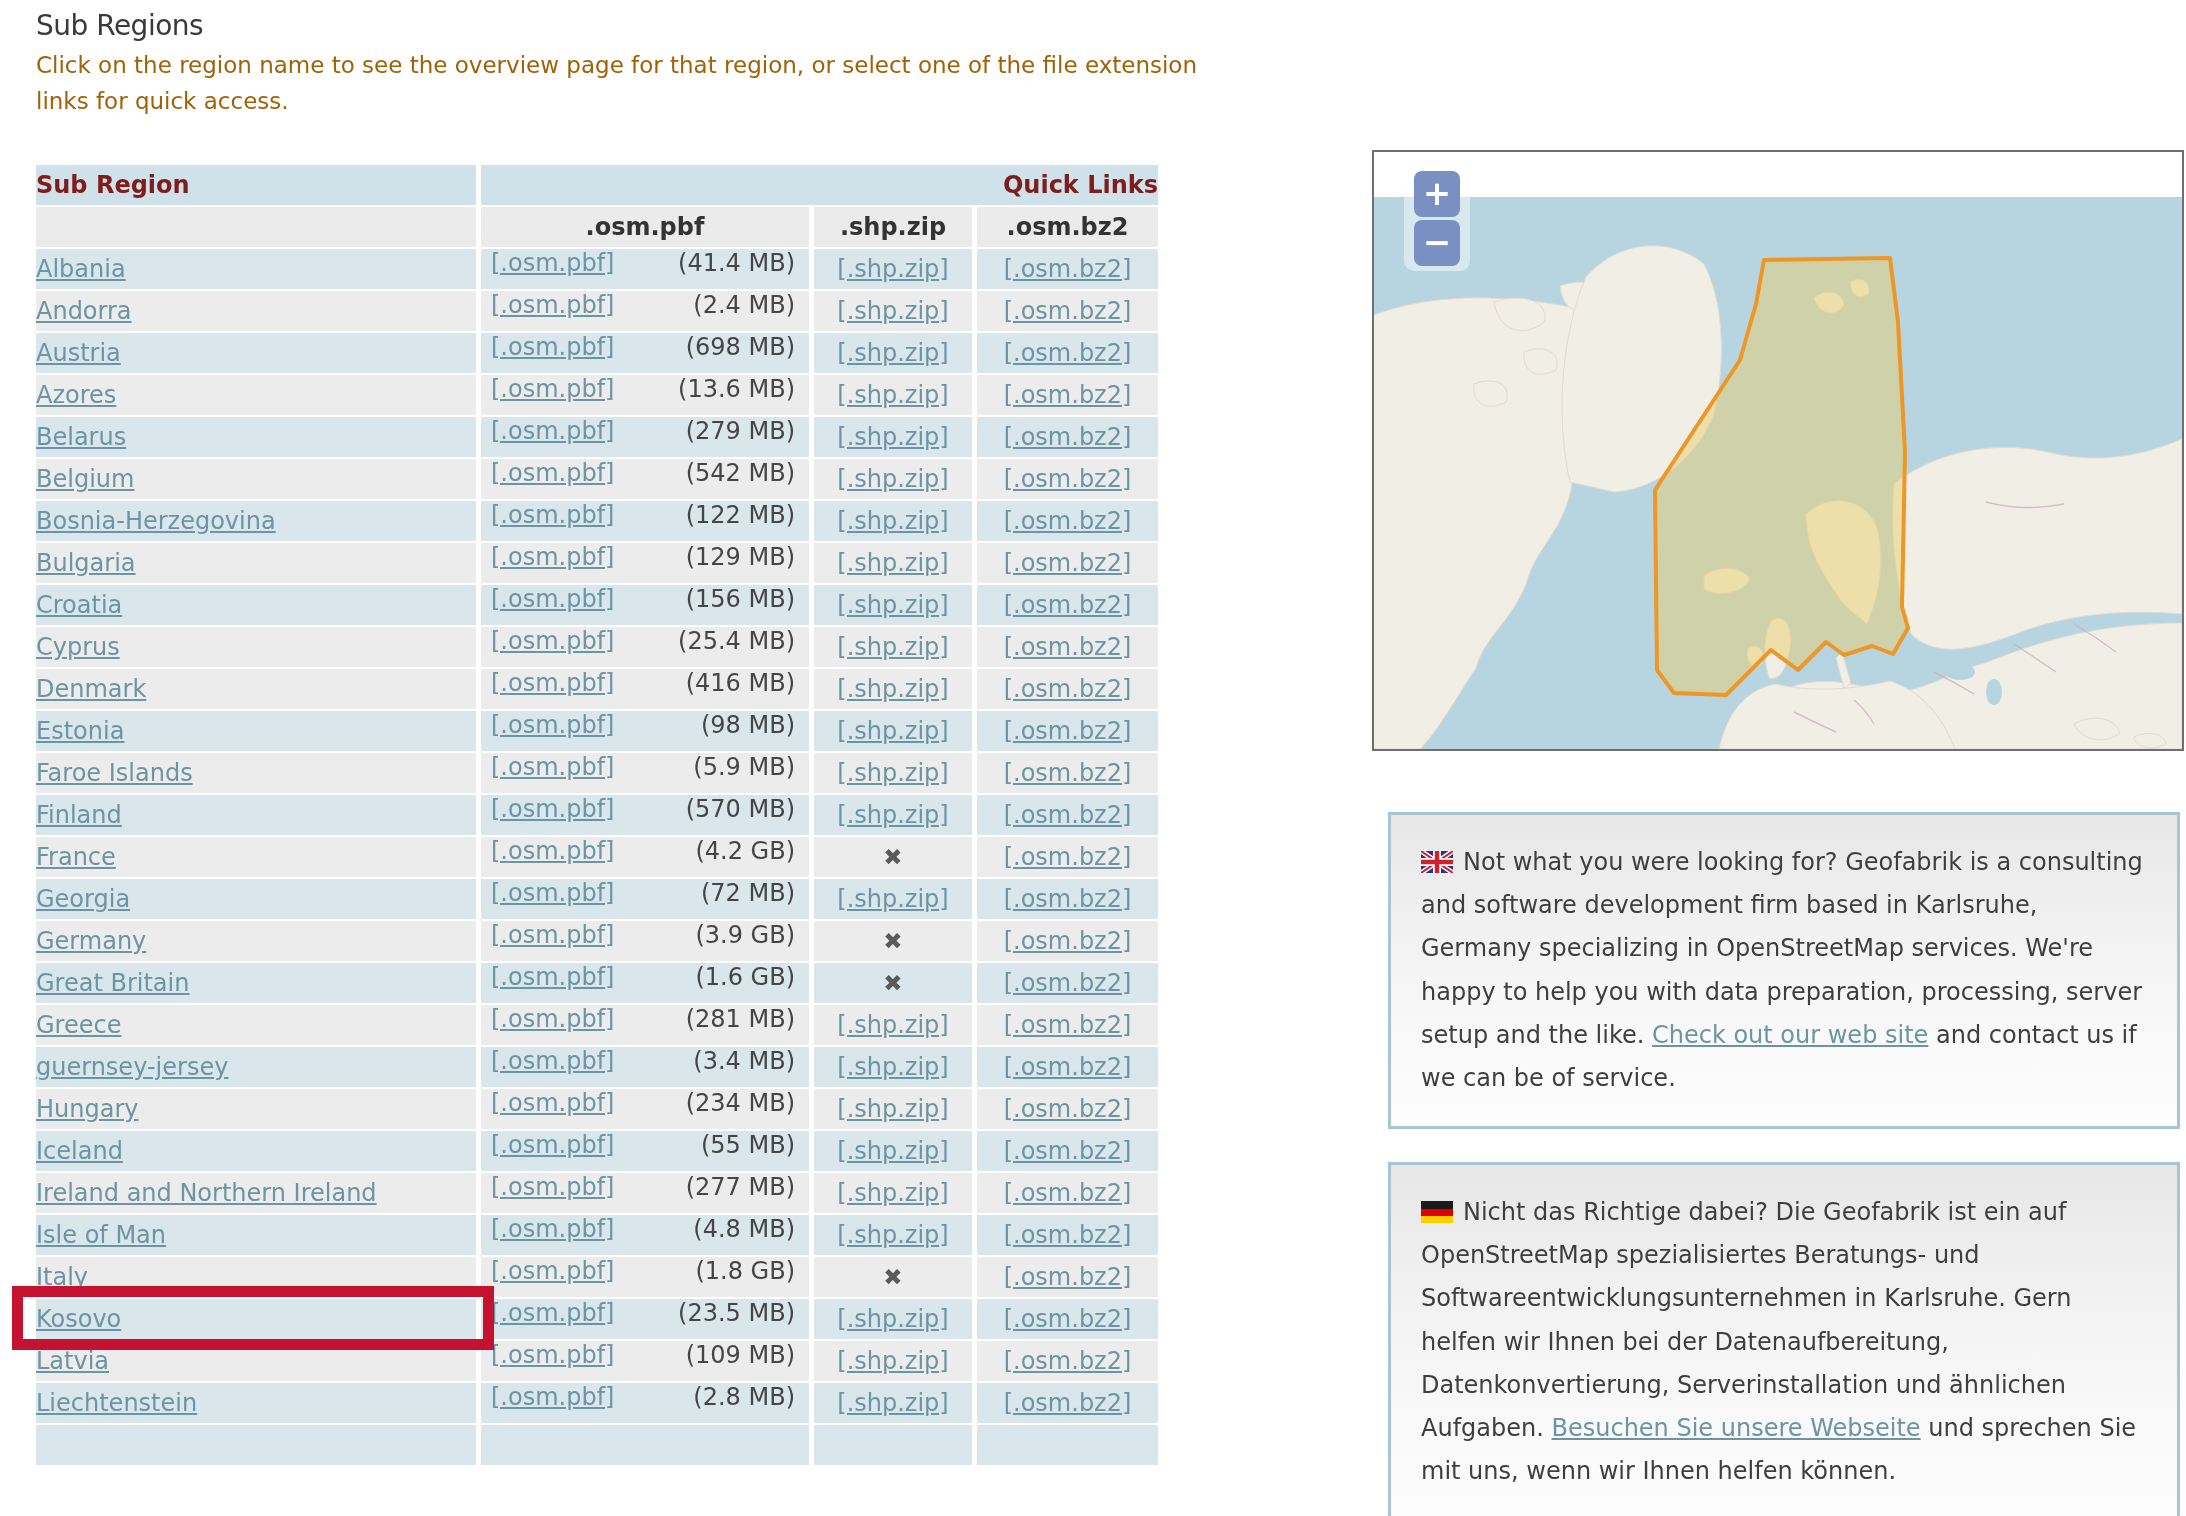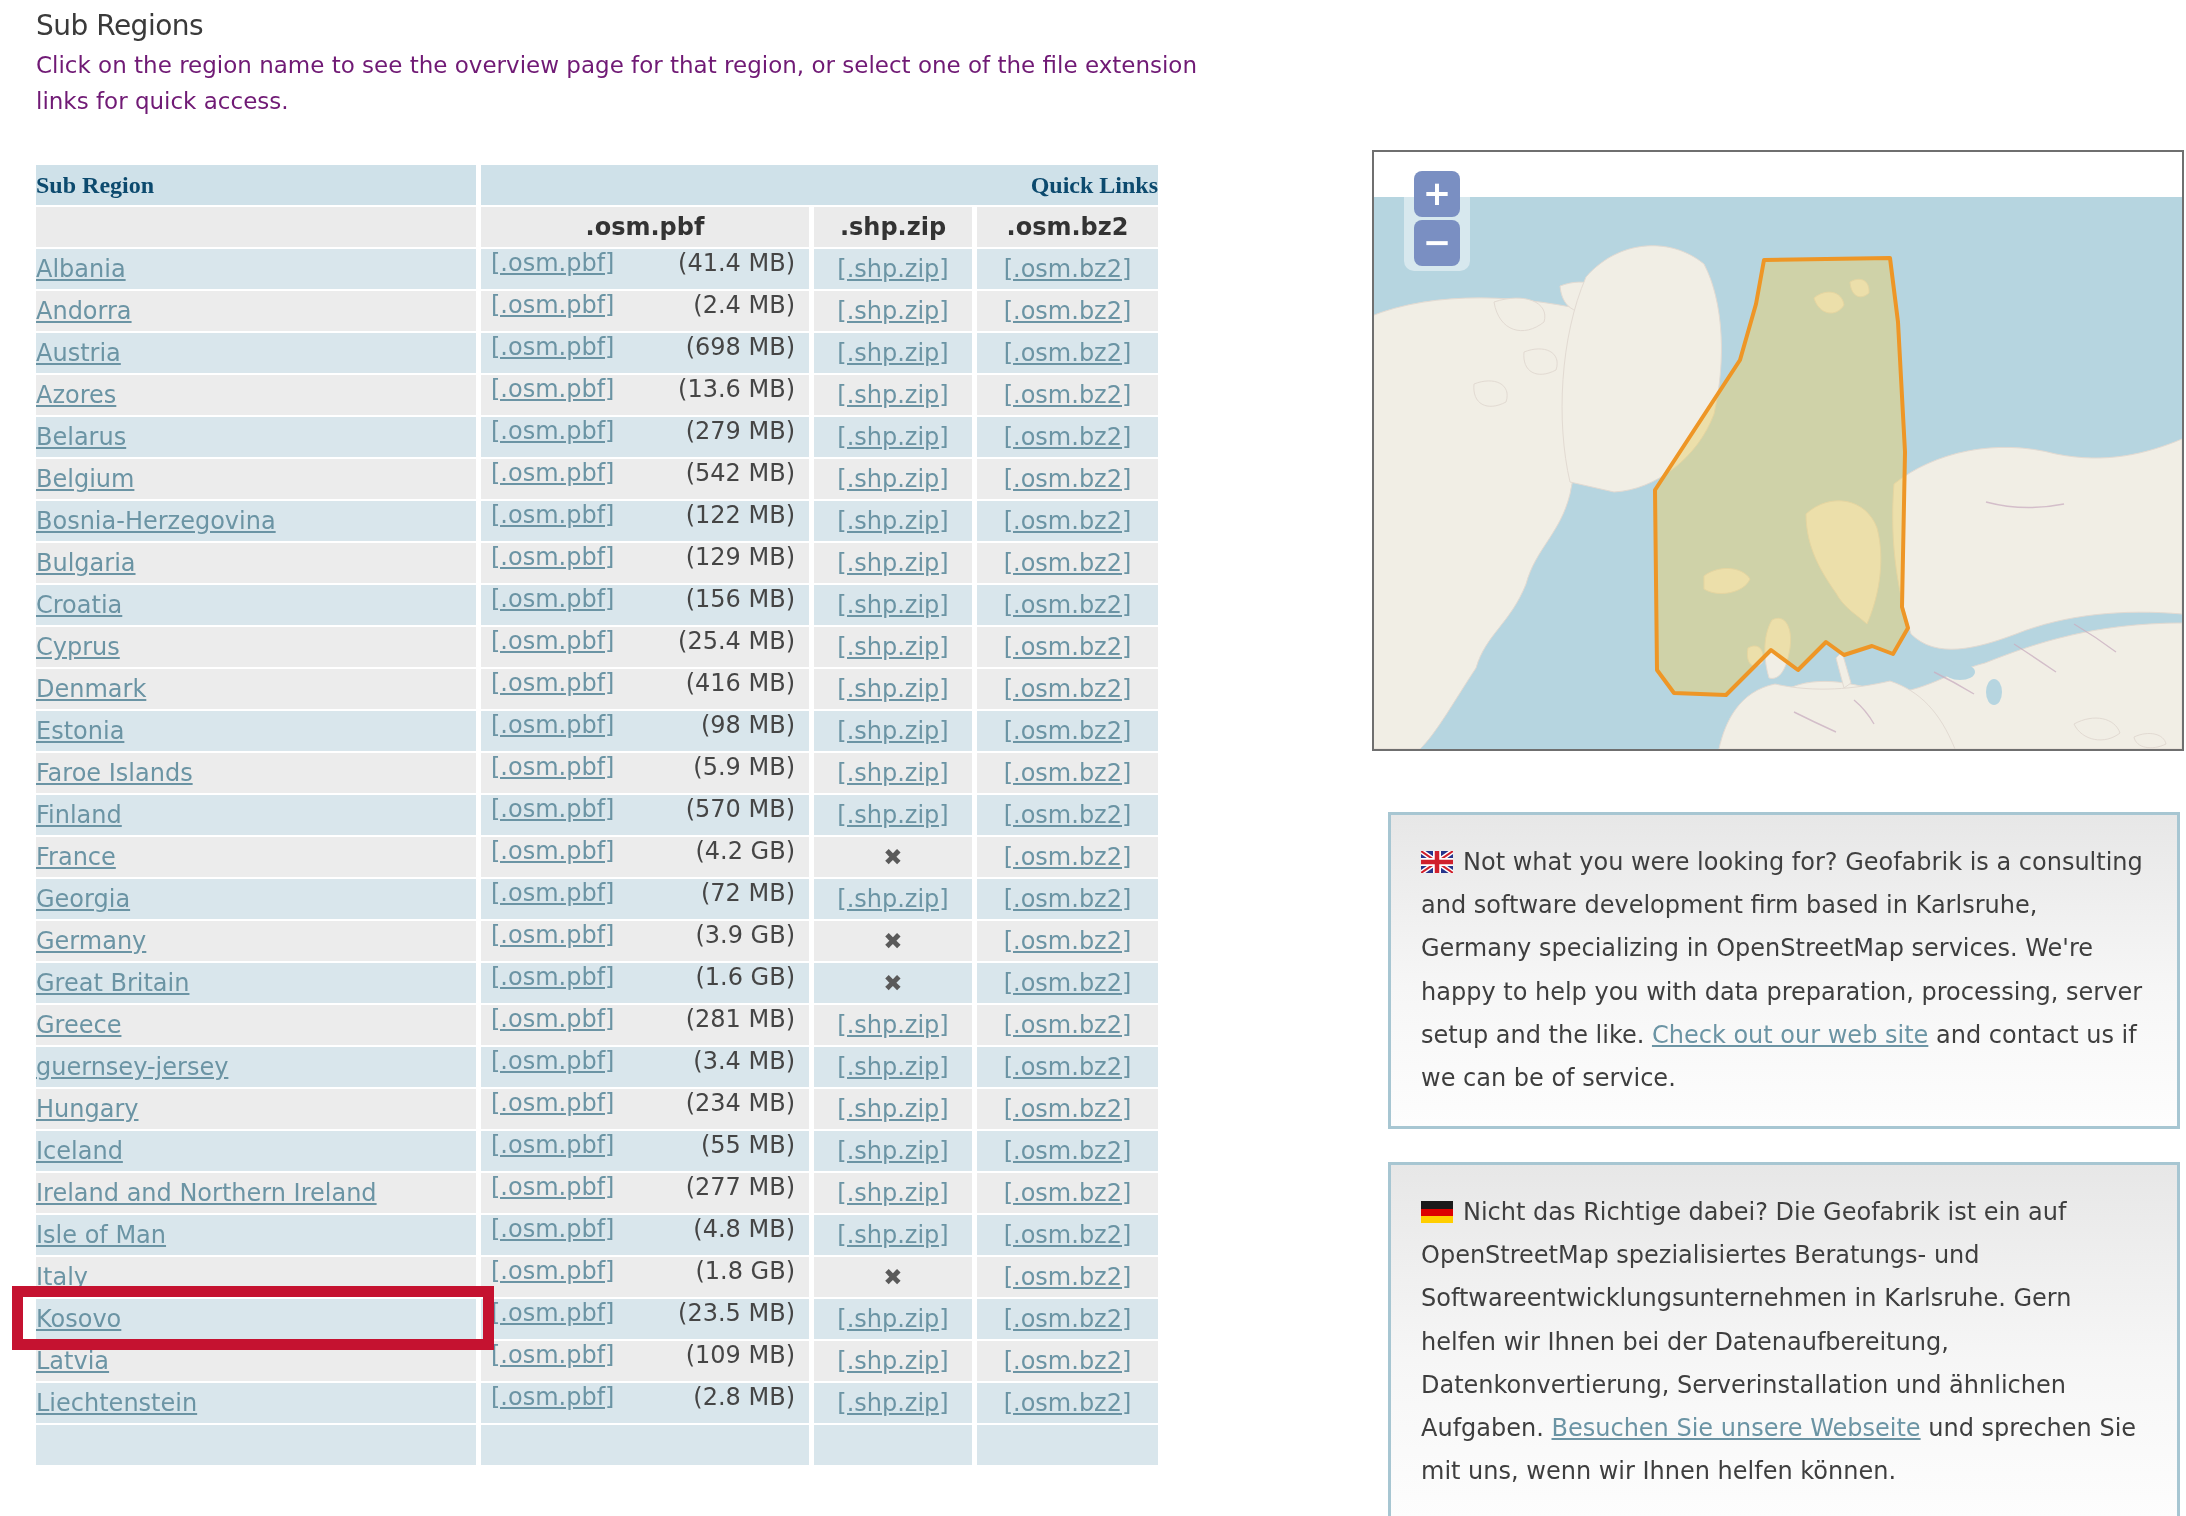--- a/index.html
+++ b/index.html
@@ -2,27 +2,27 @@
 <html><head>
 <meta charset="utf-8">
 <style>
   html,body{margin:0;padding:0;background:#fff;}
   body{width:2186px;height:1516px;overflow:hidden;position:relative;
        font-family:"DejaVu Sans","Liberation Sans",sans-serif;color:#3d3d3d;}
   .page{position:relative;width:2186px;height:1516px;overflow:hidden;}
 
   h1.title{margin:10px 0 6px 36px;font-size:28px;line-height:1.15;font-weight:normal;
            color:#3a3a3a;letter-spacing:-0.5px;}
-  p.intro{margin:0 0 0 36px;max-width:1165px;font-size:23px;line-height:1.56;color:#701a75;}
+  p.intro{margin:0 0 0 36px;max-width:1165px;font-size:23px;line-height:1.56;color:#a16207;}
 
   table.regions{position:absolute;left:31px;top:163px;border-collapse:separate;
                 border-spacing:5px 2px;table-layout:fixed;width:1127px;font-size:24px;}
   table.regions th,table.regions td{height:40px;vertical-align:middle;padding:0;}
   col.c1{width:440px;} col.c2{width:328px;} col.c3{width:158px;} col.c4{width:181px;}
-  .th-blue{background:#cfe1e9;color:#0c4a6e;font-weight:bold;font-family:Liberation Serif, serif;}
+  .th-blue{background:#cfe1e9;color:#7f1d1d;font-weight:bold;}
   .th-region{text-align:left;padding-left:8px;}
   .th-quick{text-align:right;}
   tr.subhead th{background:#ebebeb;color:#333;font-weight:bold;text-align:center;}
   tr.blue td{background:#d9e6ec;}
   tr.gray td{background:#ececec;}
   tr.partial td{height:40px;}
   td.c-region{text-align:left;padding-left:8px;}
   td.c-shp,td.c-bz2{text-align:center;}
   .cellflex{display:flex;justify-content:space-between;
             padding:0 14px 0 10px;height:40px;}

